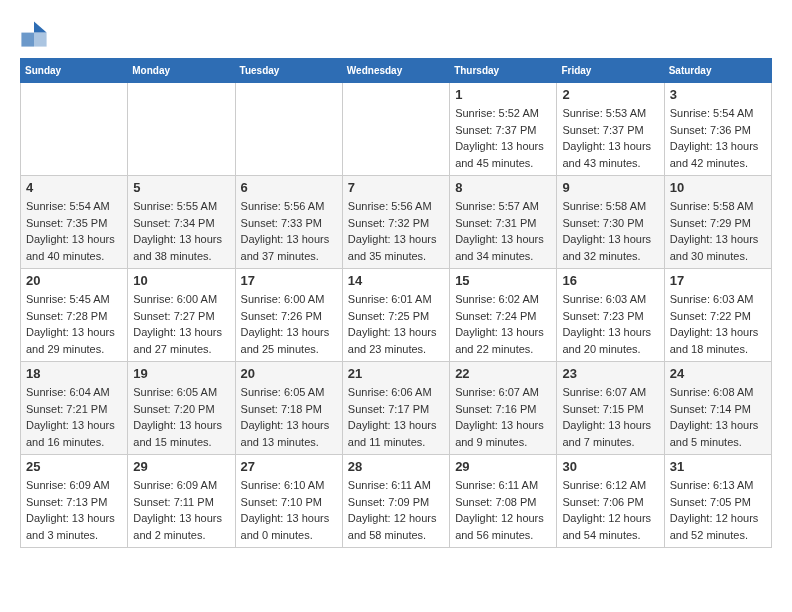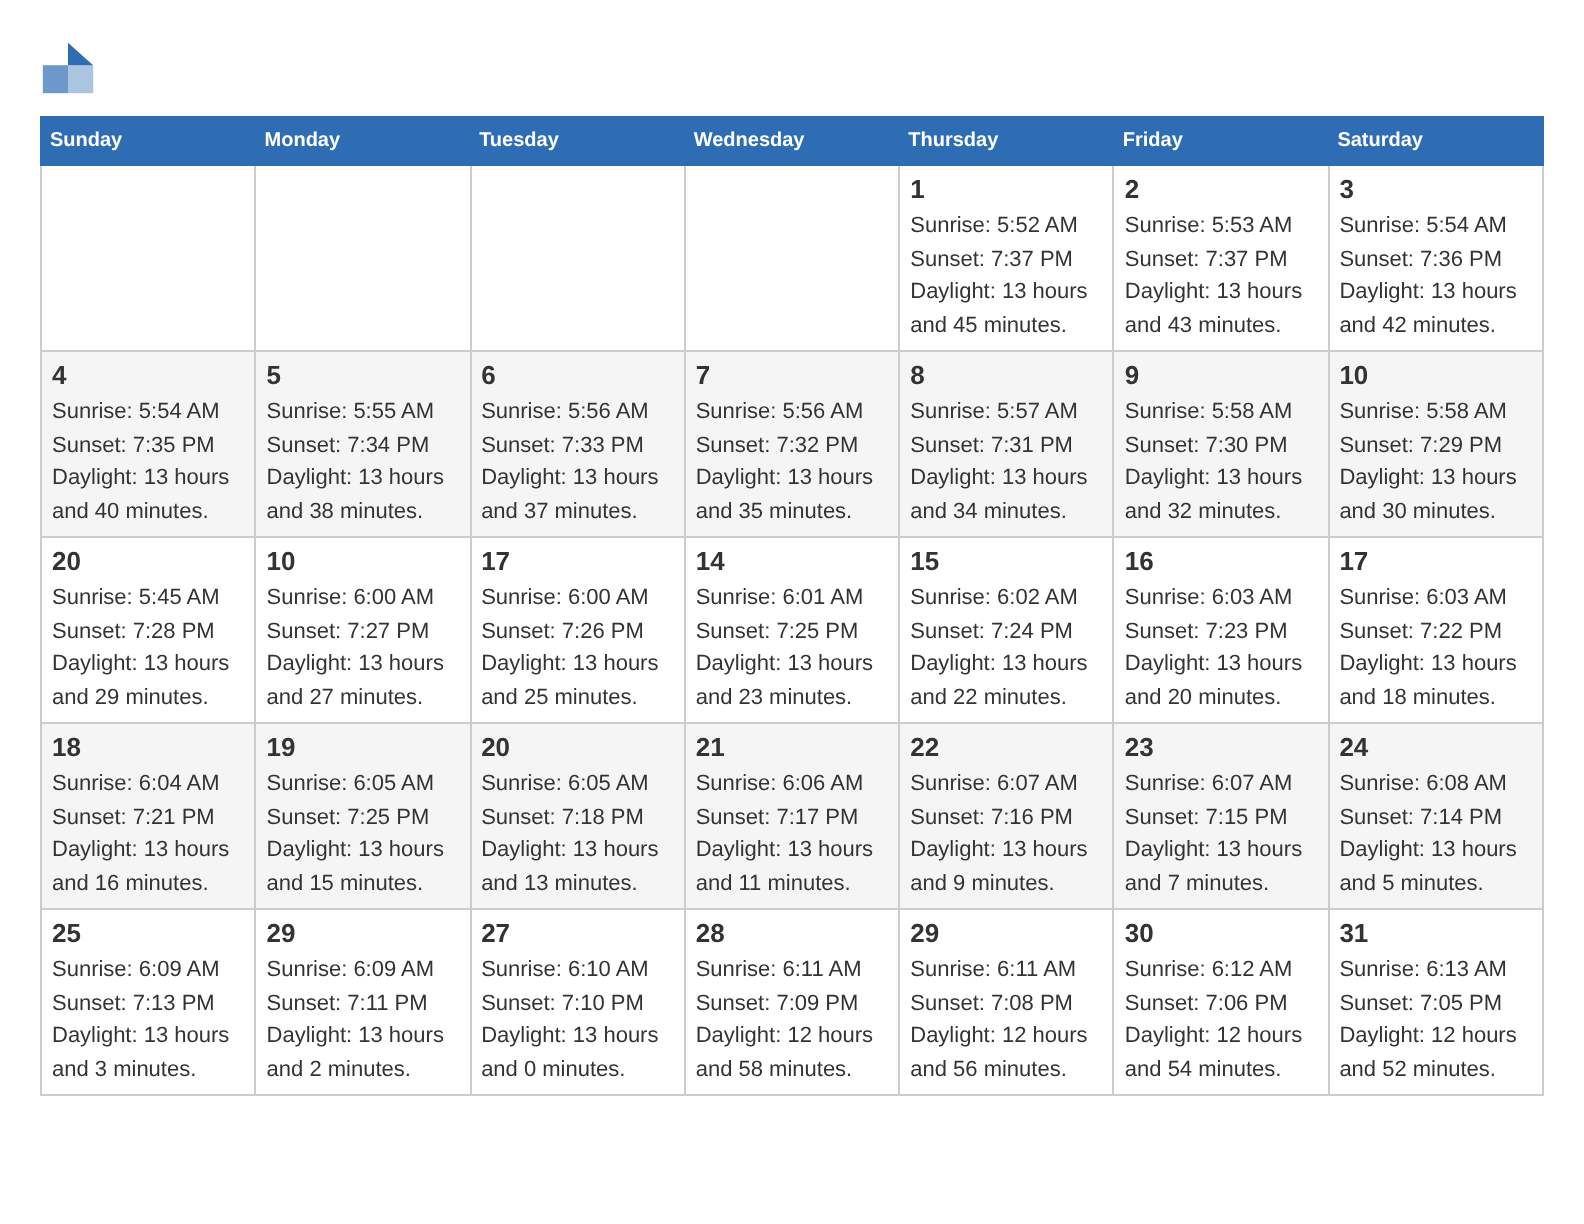--- a/index.html
+++ b/index.html
@@ -231,21 +231,21 @@
       <tr>
         <td>
           <div class="day-num">18</div>
           <div class="day-info">Sunrise: 6:04 AM
 Sunset: 7:21 PM
 Daylight: 13 hours and 16 minutes.</div>
         </td>
         <td>
           <div class="day-num">19</div>
           <div class="day-info">Sunrise: 6:05 AM
-Sunset: 7:25 PM
+Sunset: 7:20 PM
 Daylight: 13 hours and 15 minutes.</div>
         </td>
         <td>
           <div class="day-num">20</div>
           <div class="day-info">Sunrise: 6:05 AM
 Sunset: 7:18 PM
 Daylight: 13 hours and 13 minutes.</div>
         </td>
         <td>
           <div class="day-num">21</div>

